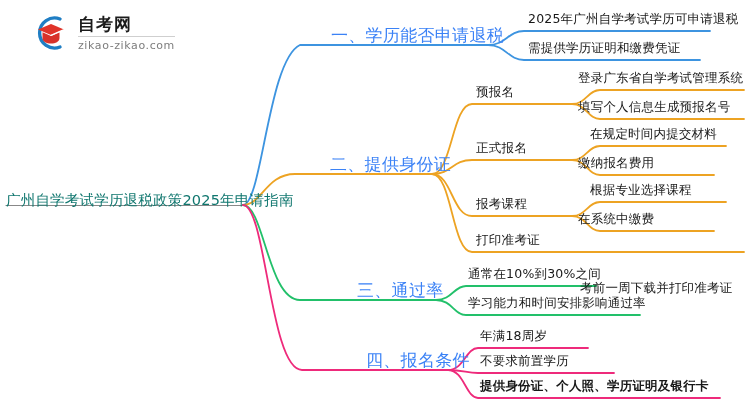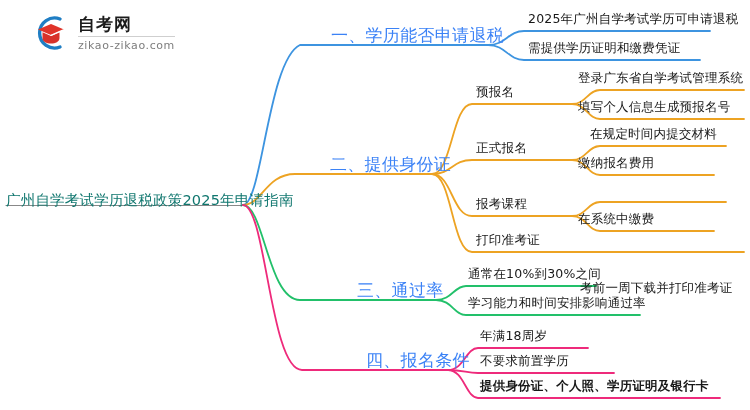--- a/index.html
+++ b/index.html
@@ -164,20 +164,21 @@
 
   <div class="node lvl2" style="left:476px; top:85px;">预报名</div>
   <div class="node leaf" style="left:578px; top:71px;">登录广东省自学考试管理系统</div>
   <div class="node leaf" style="left:578px; top:100px;">填写个人信息生成预报名号</div>
 
   <div class="node lvl2" style="left:476px; top:141px;">正式报名</div>
   <div class="node leaf" style="left:590px; top:127px;">在规定时间内提交材料</div>
   <div class="node leaf" style="left:578px; top:156px;">缴纳报名费用</div>
 
   <div class="node lvl2" style="left:476px; top:197px;">报考课程</div>
+  <div class="node leaf" style="left:590px; top:183px;">根据专业选择课程</div>
   <div class="node leaf" style="left:578px; top:212px;">在系统中缴费</div>
 
   <div class="node lvl2" style="left:476px; top:233px;">打印准考证</div>
   <div class="node leaf" style="left:580px; top:233px;margin-top:48px;">考前一周下载并打印准考证</div>
 
   <div class="node lvl1" style="left:357px; top:281px;">三、通过率</div>
   <div class="node leaf" style="left:468px; top:267px;">通常在10%到30%之间</div>
   <div class="node leaf" style="left:468px; top:296px;">学习能力和时间安排影响通过率</div>
 
   <div class="node lvl1" style="left:366px; top:351px;">四、报名条件</div>

